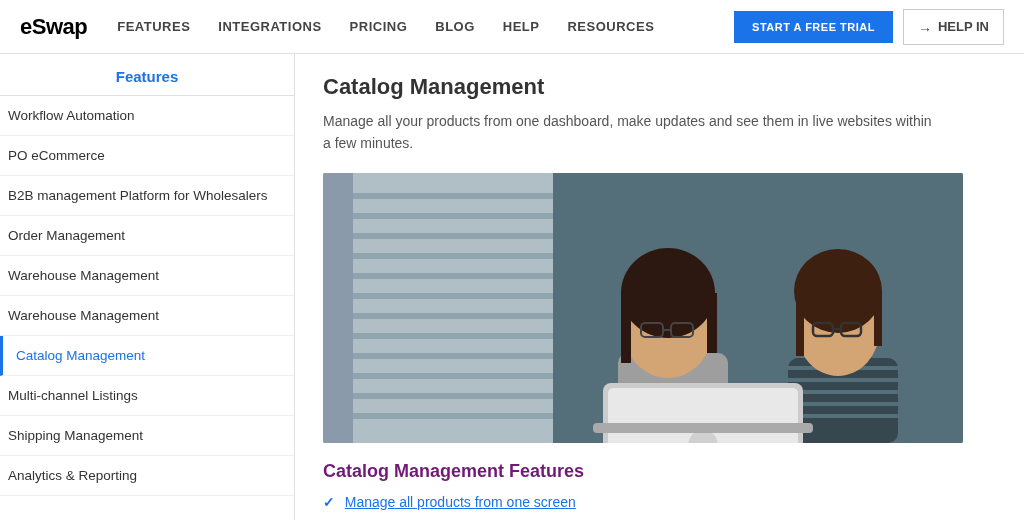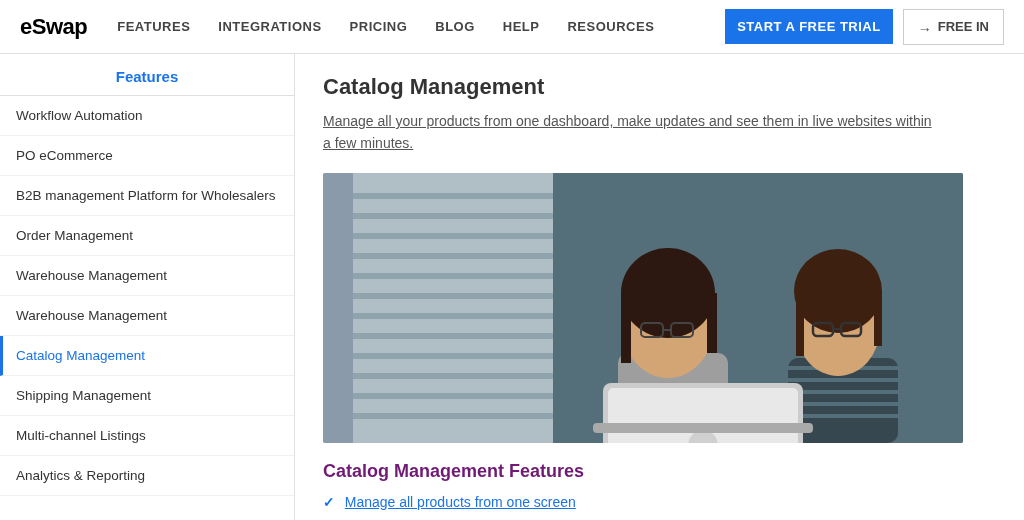--- a/index.html
+++ b/index.html
@@ -38,22 +38,22 @@
     }
     #header-actions {
       display: flex;
       align-items: center;
       gap: 10px;
     }
     #start-trial-btn {
       background: #1a73e8;
       color: #fff;
       border: none;
-      padding: 10px 12px;
-      font-size: 13px;
+      padding: 10px 18px;
+      font-size: 11px;
       font-weight: 700;
       letter-spacing: 0.5px;
       cursor: pointer;
       text-transform: uppercase;
     }
     #sign-in-btn {
       background: #fff;
       color: #444;
       border: 1px solid #ccc;
       padding: 9px 14px;
@@ -81,21 +81,21 @@
     }
     #sidebar-header {
       text-align: center;
       padding: 14px 10px 10px;
       color: #1a73e8;
       font-size: 15px;
       font-weight: 600;
       border-bottom: 1px solid #e0e0e0;
     }
     .sidebar-item {
-      padding: 12px 16px;
+      padding: 12px 8px;
       font-size: 13.5px;
       color: #333;
       border-bottom: 1px solid #f0f0f0;
       cursor: pointer;
     }
     .sidebar-item.active {
       background: #fff;
       border-left: 3px solid #1a73e8;
       color: #1a73e8;
       font-weight: 500;
@@ -114,21 +114,20 @@
       font-weight: 600;
       color: #333;
       margin-bottom: 10px;
     }
     #page-description {
       font-size: 14px;
       color: #555;
       line-height: 1.6;
       margin-bottom: 18px;
       max-width: 620px;
-      text-decoration: underline;
     }
     #content-image {
       width: 640px;
       height: 270px;
       background: #b0b8c0;
       border-radius: 2px;
       overflow: hidden;
       margin-bottom: 18px;
       position: relative;
     }
@@ -174,38 +173,38 @@
     <span class="nav-item">INTEGRATIONS</span>
     <span class="nav-item">PRICING</span>
     <span class="nav-item">BLOG</span>
     <span class="nav-item">HELP</span>
     <span class="nav-item">RESOURCES</span>
   </nav>
   <div id="header-actions">
     <button id="start-trial-btn">START A FREE TRIAL</button>
     <button id="sign-in-btn">
       <span style="font-size:14px;">→</span>
-      <span>FREE IN</span>
+      <span>HELP IN</span>
     </button>
   </div>
 </div>
 
 <div id="main">
 
   <div id="sidebar">
     <div id="sidebar-header">Features</div>
     <div class="sidebar-item">Workflow Automation</div>
     <div class="sidebar-item">PO eCommerce</div>
     <div class="sidebar-item">B2B management Platform for Wholesalers</div>
     <div class="sidebar-item">Order Management</div>
     <div class="sidebar-item">Warehouse Management</div>
     <div class="sidebar-item">Warehouse Management</div>
     <div class="sidebar-item active">Catalog Management</div>
+    <div class="sidebar-item">Multi-channel Listings</div>
     <div class="sidebar-item">Shipping Management</div>
-    <div class="sidebar-item">Multi-channel Listings</div>
     <div class="sidebar-item">Analytics &amp; Reporting</div>
   </div>
 
   <div id="content">
     <h1 id="page-title">Catalog Management</h1>
     <p id="page-description">Manage all your products from one dashboard, make updates and see them in live websites within a few minutes.</p>
 
     <div id="content-image">
       <svg viewBox="0 0 640 270" xmlns="http://www.w3.org/2000/svg">
 

